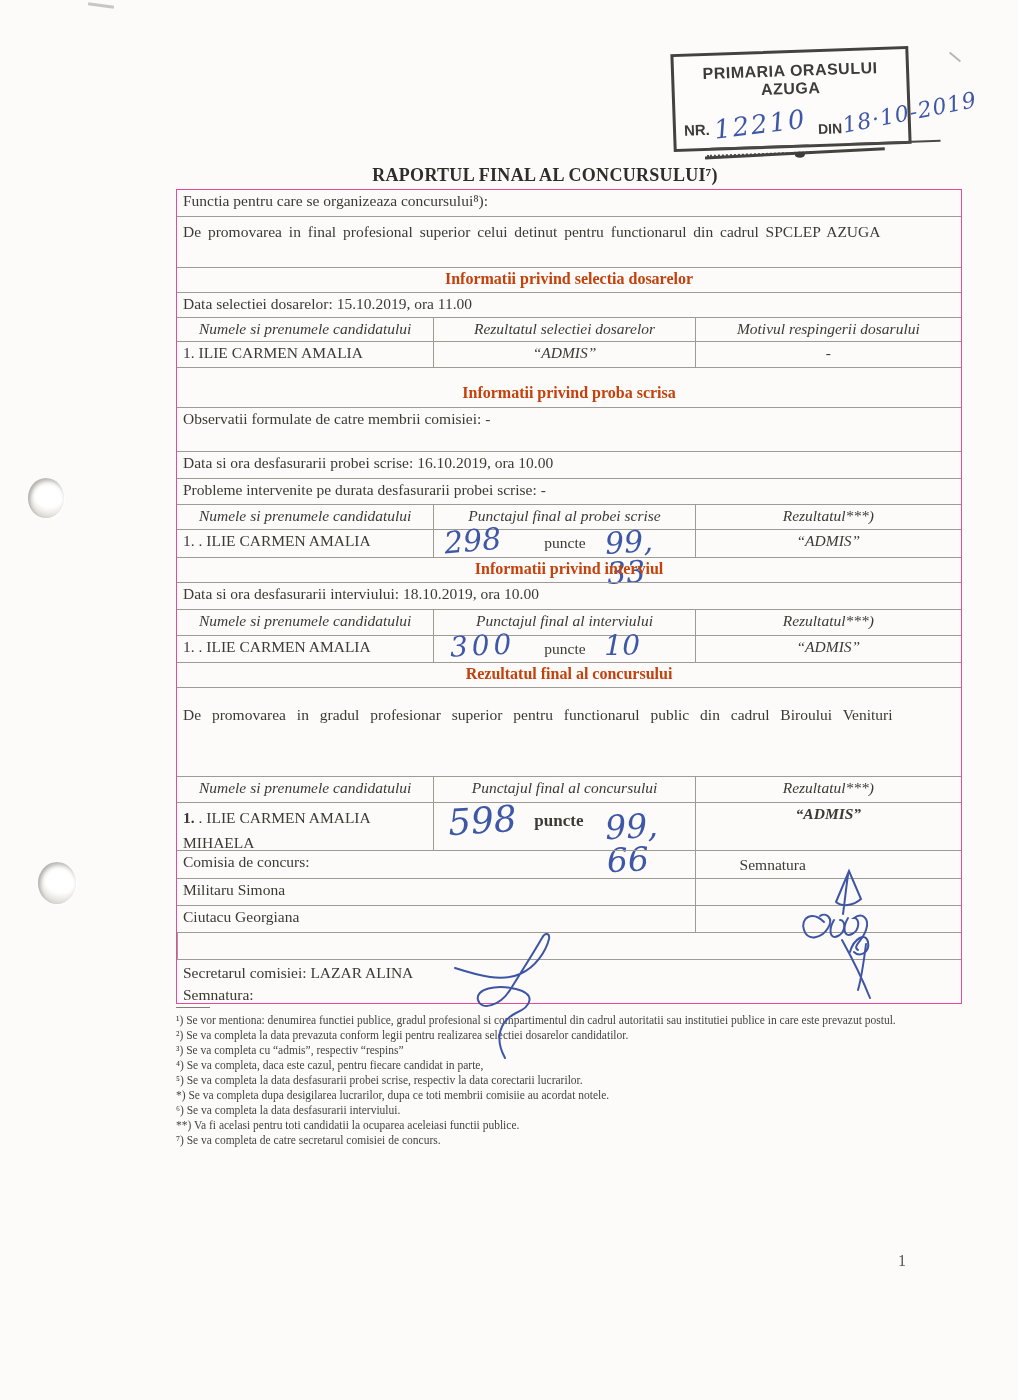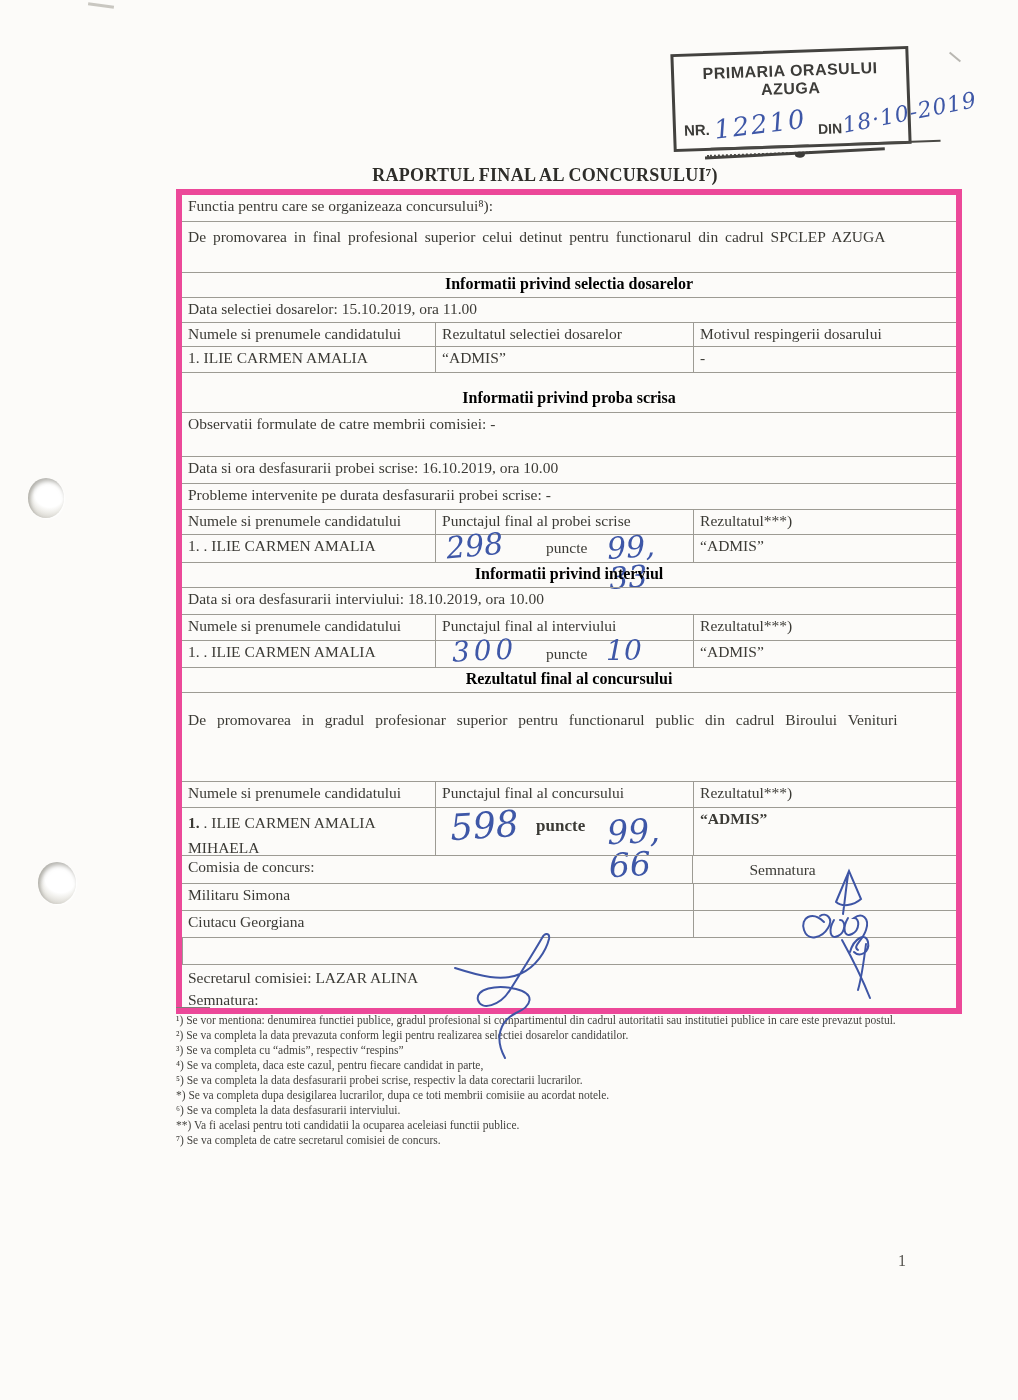--- a/index.html
+++ b/index.html
@@ -51,32 +51,32 @@
 
   
   .doc-title {
     position:absolute; left:140px; top:165px; width:810px; text-align:center;
     font-weight:bold; font-size:18px; letter-spacing:.3px; color:#2e2d29;
   }
 
   
   .doc-table {
     position:absolute; left:176px; top:189px; width:786px;
-    border:6px solid #ec4899; font-size:15.5px; color:#3b3a35;
+    border:1px solid #ec4899; font-size:15.5px; color:#3b3a35;
   }
   .row { position:relative; display:flex; align-items:flex-start; border-top:1px solid #9d9b94; }
   .row:first-child { border-top:none; }
   .cell { padding:2px 6px; }
   .c1 { width:257px; }
   .c2 { width:262px; border-left:1px solid #9d9b94; align-self:stretch; position:relative; }
   .c3 { width:267px; border-left:1px solid #9d9b94; align-self:stretch; }
   .c12 { width:519px; }
   .cfull { width:100%; }
-  .center { text-align:left; }
-  .sect { width:100%; text-align:center; font-weight:bold; font-size:16px; color:#000000; }
+  .center { text-align:center;font-style:italic; }
+  .sect { width:100%; text-align:center; font-weight:bold; font-size:16px; color:#c2410c; }
   .just { text-align:justify; }
   .score-hand { position:absolute; font-size:30px; top:-4px; }
   .puncte { position:absolute; left:110px; top:4px; }
   .b { font-weight:bold; }
 
   
   .fn-sep { position:absolute; left:176px; top:1007px; width:34px; border-top:1px solid #807e78; }
   .footnotes { position:absolute; left:176px; top:1013px; width:756px; font-size:11.5px; line-height:15px; color:#454440; }
   .footnote { margin:0; }
 
@@ -218,21 +218,21 @@
       <div class="cell c2">
         <span class="hand score-hand" style="left:14px; top:0px; font-size:36px; transform:rotate(-4deg)">598</span>
         <span class="puncte b" style="left:100px; top:8px; font-size:17px">puncte</span>
         <span class="hand score-hand" style="left:172px; top:6px; font-size:33px; transform:rotate(-3deg)">99, 66</span>
       </div>
       <div class="cell c3 center b">“ADMIS”</div>
     </div>
 
     <div class="row" style="height:28px">
       <div class="cell c12">Comisia de concurs:</div>
-      <div class="cell c3" style="padding-left:56px; padding-top:5px">Semnatura</div>
+      <div class="cell c3" style="padding-left:44px; padding-top:5px">Semnatura</div>
     </div>
 
     <div class="row" style="height:27px">
       <div class="cell c12">Militaru Simona</div>
       <div class="cell c3"></div>
     </div>
 
     <div class="row" style="height:27px">
       <div class="cell c12">Ciutacu Georgiana</div>
       <div class="cell c3"></div>

